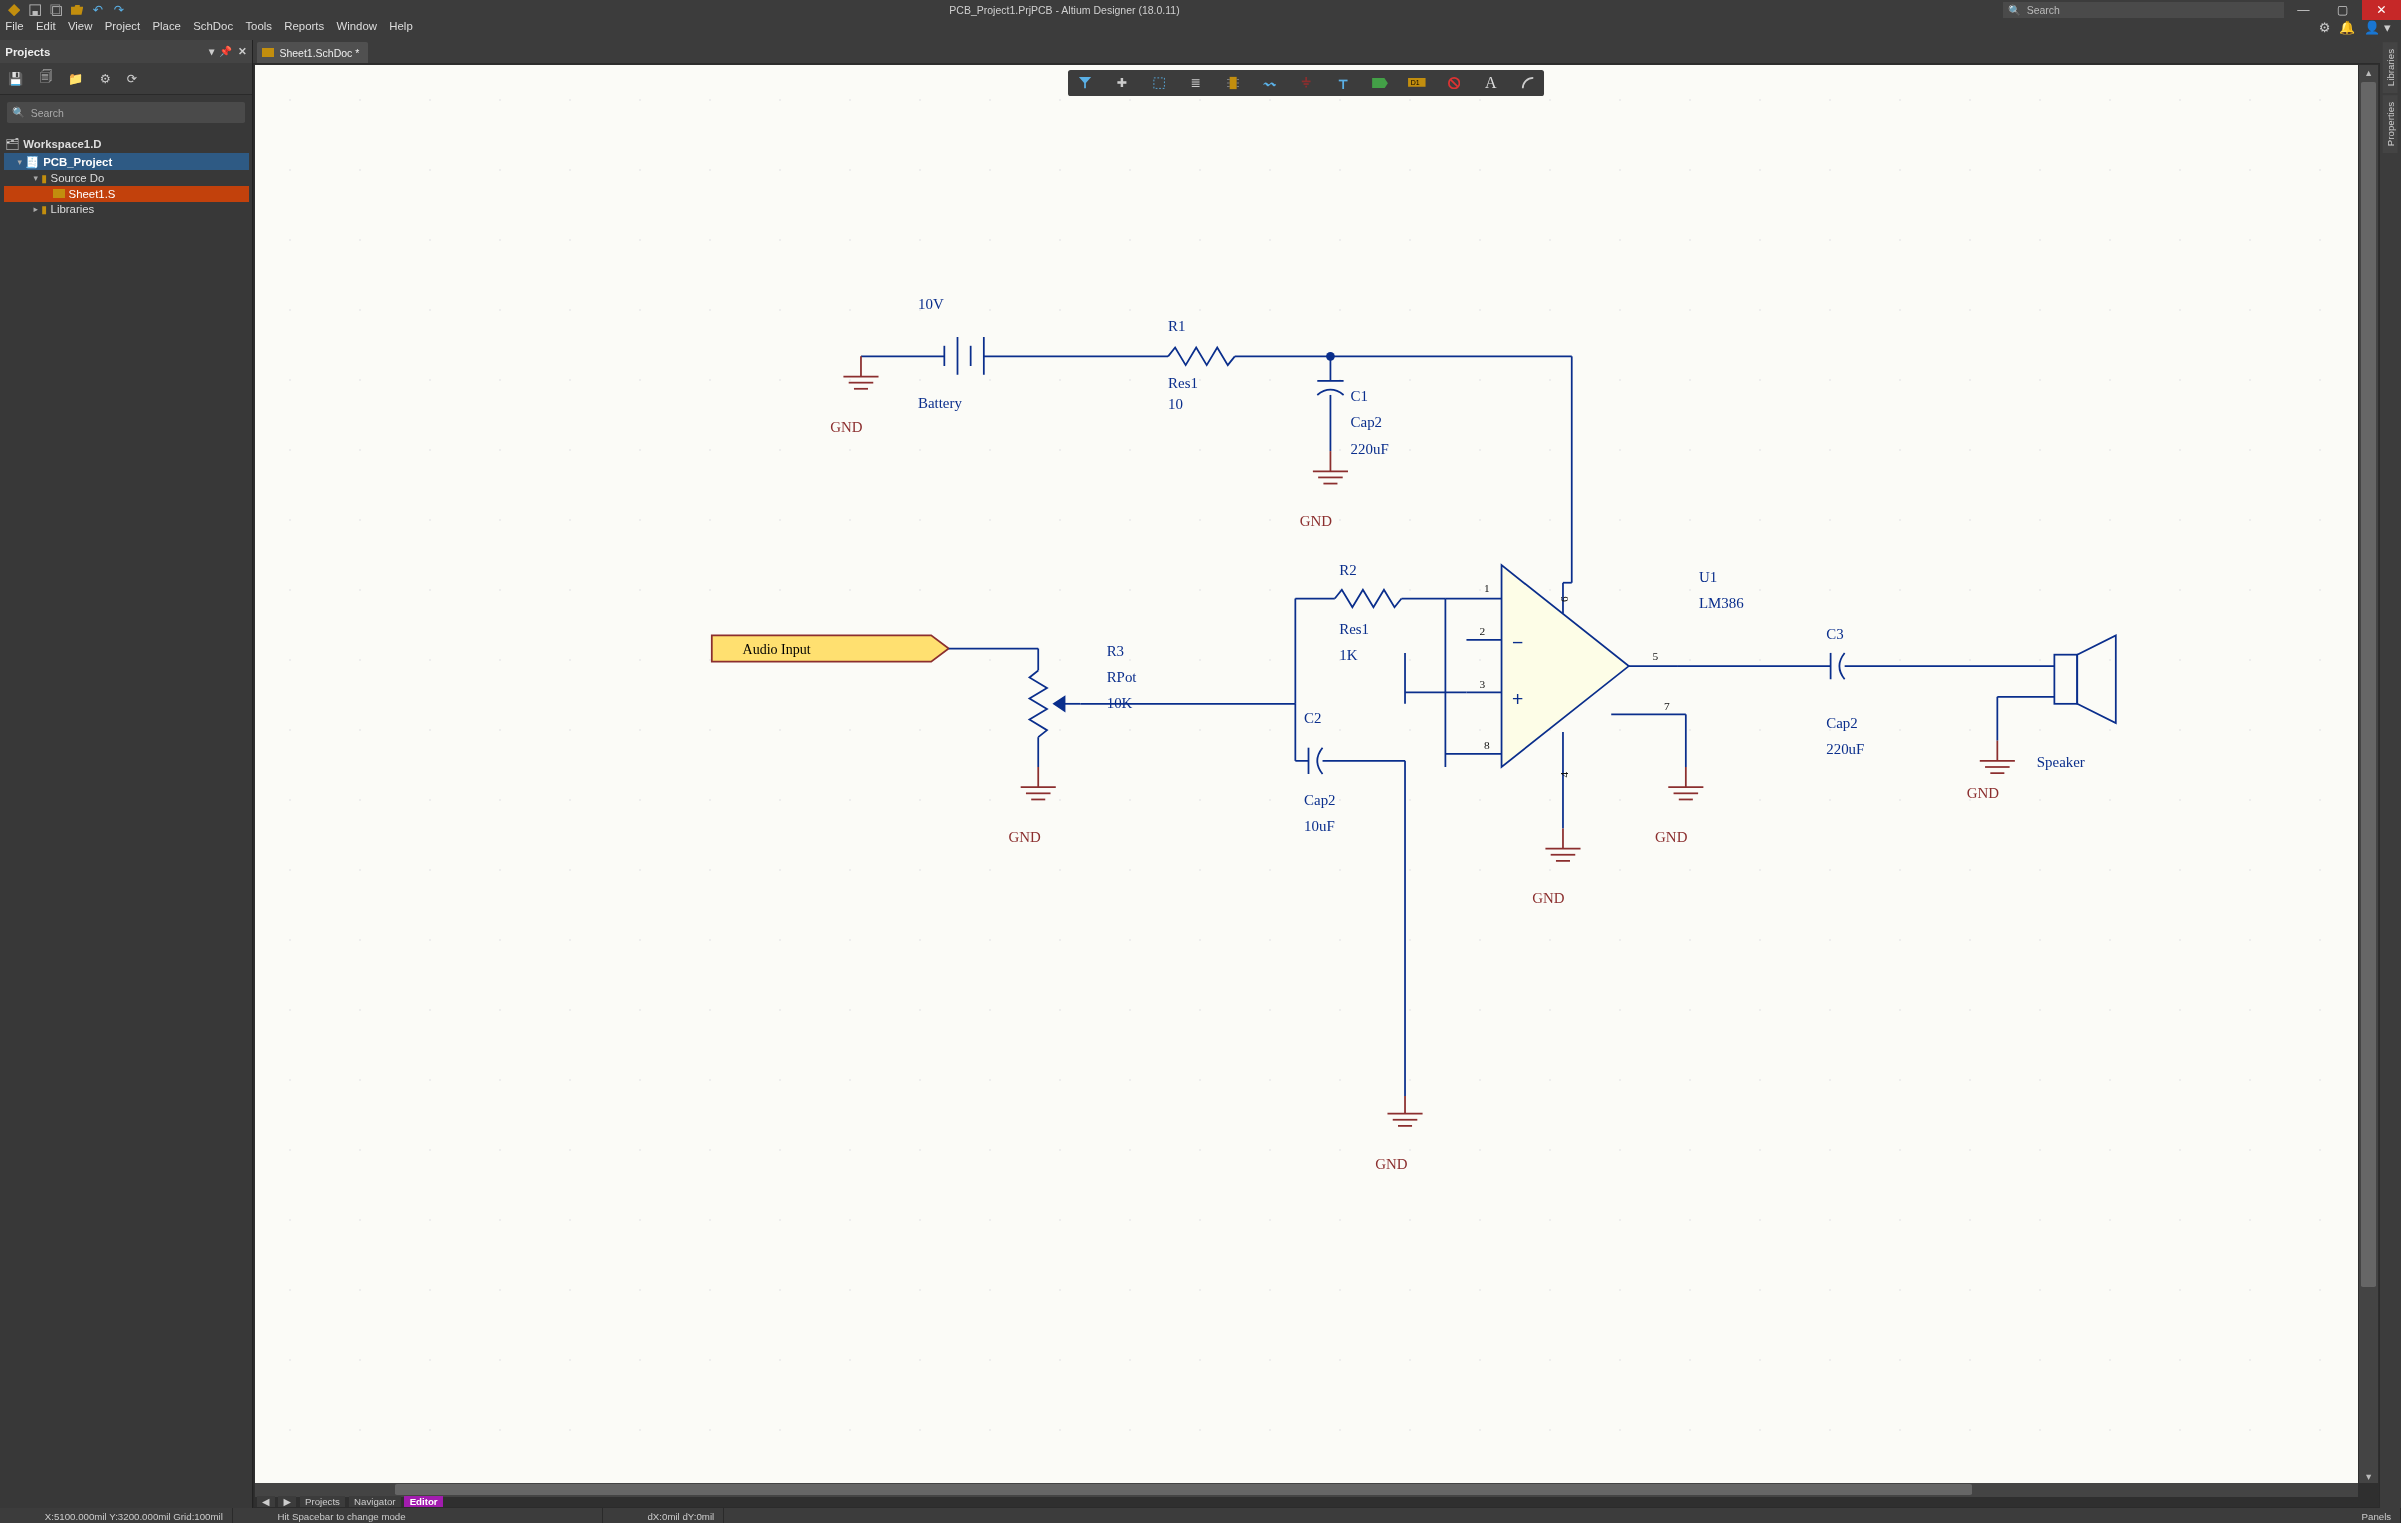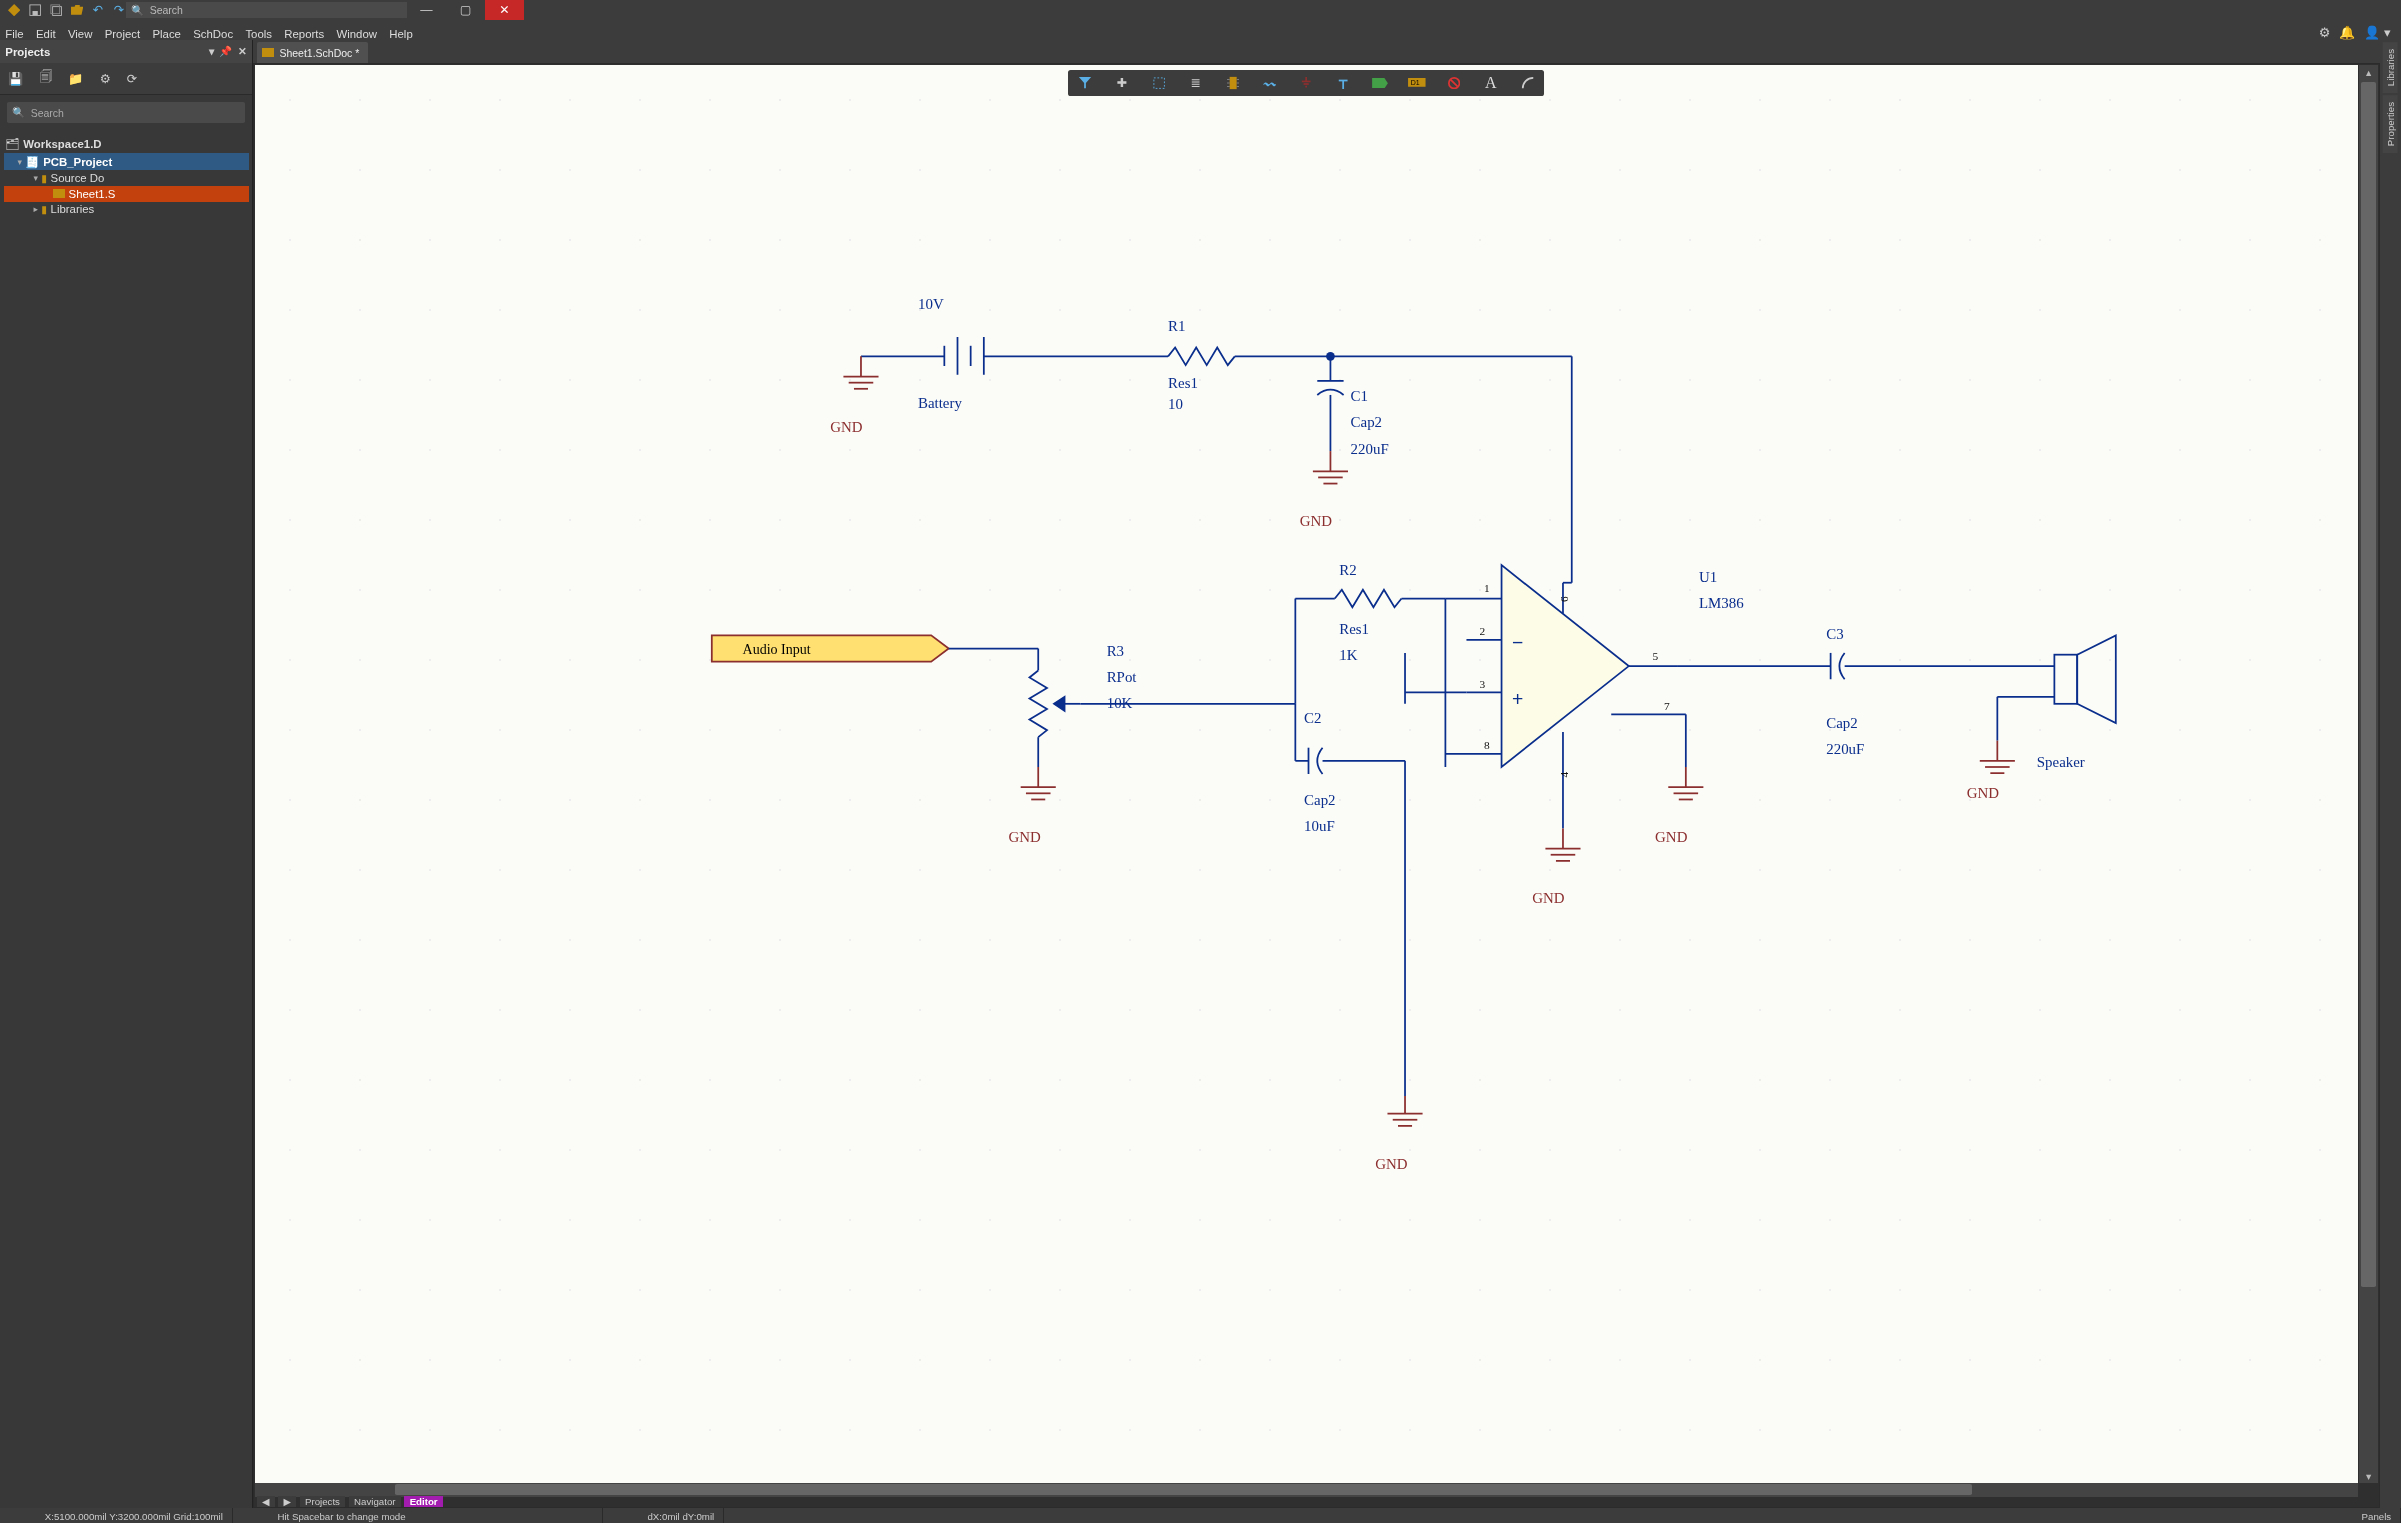--- a/index.html
+++ b/index.html
@@ -9,21 +9,21 @@
 .titlebar { height: 20px; background: #3c3c3c; display: flex; align-items: center; }
 .titlebar .tb-left { display: flex; align-items: center; gap: 7px; padding-left: 7px; }
 .titlebar .tb-icon { width: 14px; height: 14px; display: flex; align-items: center; justify-content: center; }
 .titlebar .tb-title { flex: 1; text-align: center; color: #d0d0d0; font-size: 10.5px; }
 .titlebar .tb-search { width: 281px; height: 16px; background: #4a4a4a; display: flex; align-items: center; padding: 0 5.3px; gap: 5.3px; color: #bbb; font-size: 10.5px; }
 .titlebar .tb-right { display: flex; align-items: center; }
 .titlebar .winbtn { width: 39px; height: 20px; display: flex; align-items: center; justify-content: center; color: #ccc; }
 .titlebar .winbtn.close { background: #c62828; color: #fff; }
 
 
-.menubar { height: 20px; background: #3c3c3c; display: flex; align-items: flex-end; padding: 0 5.3px; justify-content: space-between; }
+.menubar { height: 20px; background: #3c3c3c; display: flex; align-items: flex-start; padding: 0 5.3px; justify-content: space-between; }
 .menubar .menu-left { display: flex; gap: 12.3px; }
 .menubar .menu-item { color: #ddd; font-size: 11.4px; cursor: pointer; }
 .menubar .menu-right { display: flex; gap: 8.8px; align-items: center; padding-right: 5.3px; }
 .menubar .menu-right span { color: #ccc; font-size: 13px; }
 
 
 .main { display: flex; height: calc(1524px - 20px - 20px - 16px); background: #383838; }
 
 
 .projects-panel { width: 253px; background: #383838; display: flex; flex-direction: column; border-right: 0.9px solid #222; }
@@ -114,20 +114,21 @@
         </svg>
       </span>
     <span class="tb-icon">
         <svg width="12.3" height="10.5" viewBox="0 0 14 12">
           <path d="M0 2 L4 2 L5 0 L10 0 L10 2 L14 2 L12 11 L0 11 Z" fill="#c28e0e"></path>
         </svg>
       </span>
     <span class="tb-icon" style="color:#5ab0e6">↶</span>
     <span class="tb-icon" style="color:#5ab0e6">↷</span>
   </div>
+  <div class="tb-title">PCB_Project1.PrjPCB - Altium Designer (18.0.11)</div>
   <div class="tb-search">
     <span>🔍</span>
     <span>Search</span>
   </div>
   <div class="tb-right">
     <div class="winbtn">—</div>
     <div class="winbtn">▢</div>
     <div class="winbtn close">✕</div>
   </div>
 </div>

